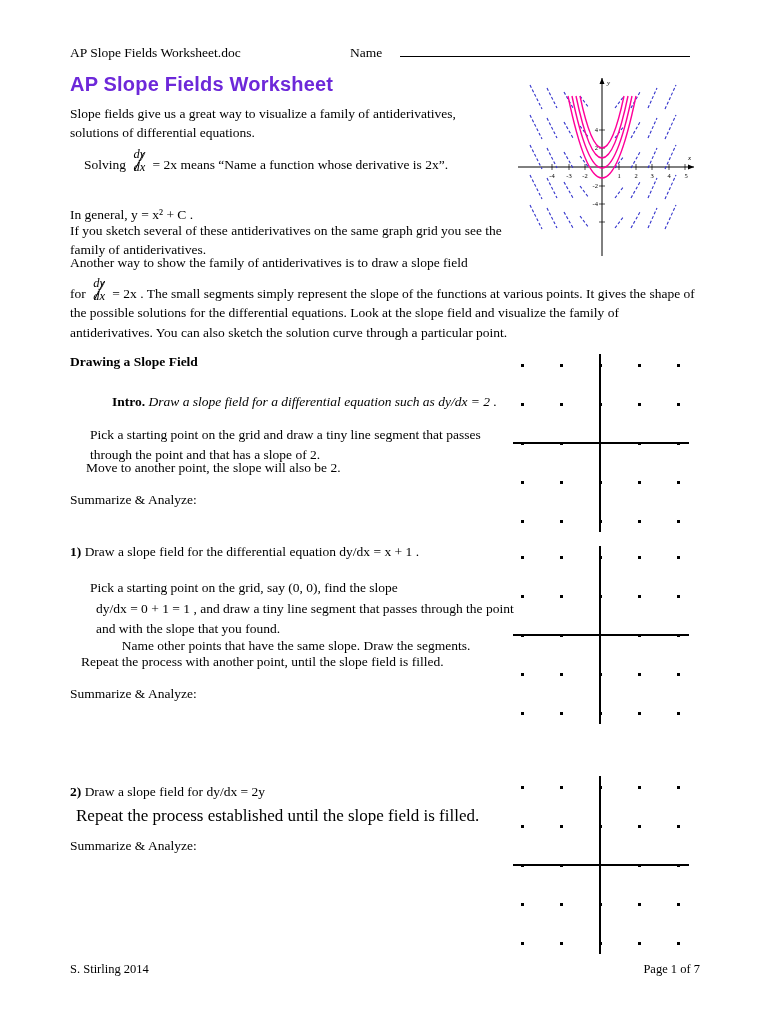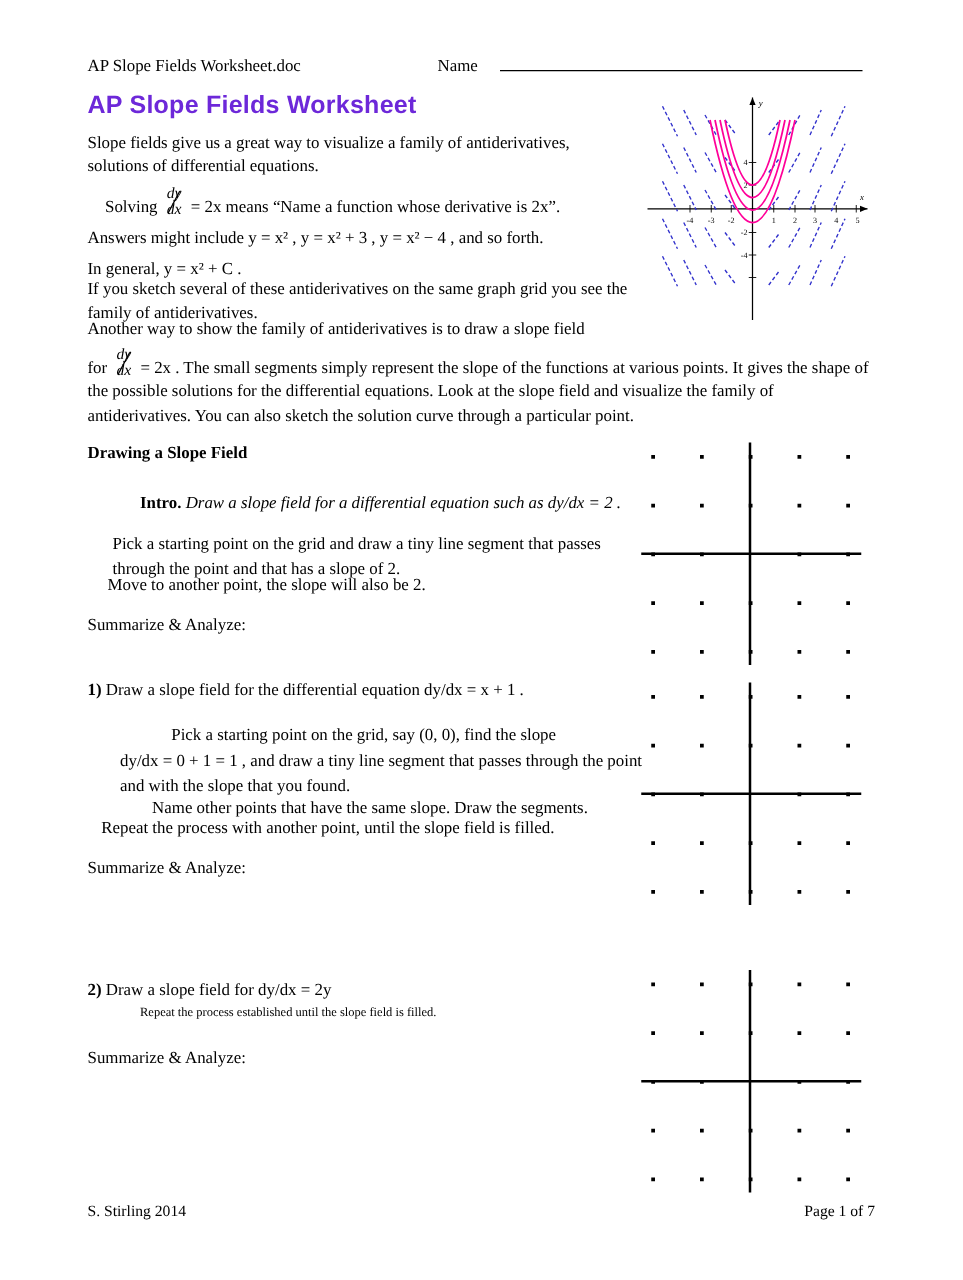--- a/index.html
+++ b/index.html
@@ -66,27 +66,27 @@
     font-size: 13.5px;
   }
   .h-draw { top: 354px; left: 70px; }
   .t-draw { top: 371px; left: 76px; font-size: 13.5px; width: 430px; }
   .t-intro { top: 392px; left: 70px; font-size: 13.5px; width: 440px; margin-left: 42px; }
   .t-intro b { font-weight: bold; }
   .t-pick1 { top: 425px; left: 90px; font-size: 13.5px; width: 410px; line-height: 1.45; }
   .t-move { top: 458px; left: 86px; font-size: 13.5px; width: 410px; }
   .t-sum1 { top: 490px; left: 70px; font-size: 13.5px; }
   .t-q1 { top: 542px; left: 70px; font-size: 13.5px; width: 440px; }
-  .t-q1a { top: 578px; left: 90px; font-size: 13.5px; width: 420px; margin-left: 47px; }
+  .t-q1a { top: 578px; left: 90px; font-size: 13.5px; width: 420px; }
   .t-q1b { top: 599px; left: 96px; font-size: 13.5px; width: 420px; line-height: 1.45; }
   .t-q1c { top: 636px; left: 81px; font-size: 13.5px; width: 430px; text-align: center; }
   .t-q1d { top: 652px; left: 81px; font-size: 13.5px; width: 430px; }
   .t-sum2 { top: 684px; left: 70px; font-size: 13.5px; }
   .t-q2 { top: 782px; left: 70px; font-size: 13.5px; width: 440px; }
-  .t-q2a { top: 804px; left: 76px; font-size: 10px; width: 430px; margin-left: 36px; }
+  .t-q2a { top: 804px; left: 76px; font-size: 17px; width: 430px; }
   .t-sum3 { top: 836px; left: 70px; font-size: 13.5px; }
   .footer {
     position: absolute;
     top: 962px;
     left: 70px;
     width: 630px;
     font-size: 12.5px;
     display: flex;
     justify-content: space-between;
   }
@@ -147,21 +147,20 @@
   <div class="body-text b1">Slope fields give us a great way to visualize a family of antiderivatives, solutions of differential equations.</div>
 
   <div class="body-text b2">
     <span>Solving</span>
     <span class="frac">
       <span class="num">dy</span><span class="bar"></span><span class="den">dx</span>
     </span>
     <span>= 2x means “Name a function whose derivative is 2x”.</span>
   </div>
 
-  <div class="body-text b3">Answers might include y = x² ,  y = x² + 3 ,  y = x² − 4 , and so forth.</div>
   <div class="body-text b4">In general,  y = x² + C .</div>
   <div class="body-text b5"> If you sketch several of these antiderivatives on the same graph grid you see the family of antiderivatives.</div>
   <div class="body-text b6"> Another way to show the family of antiderivatives is to draw a slope field</div>
 
   <div class="body-text b7">
     <span>for</span>
     <span class="frac">
       <span class="num">dy</span><span class="bar"></span><span class="den">dx</span>
     </span>
     <span>= 2x .   The small segments simply represent the slope of the functions at various points.  It gives the shape of the possible solutions for the differential equations.  Look at the slope field and visualize the family of antiderivatives.  You can also sketch the solution curve through a particular point.</span>

